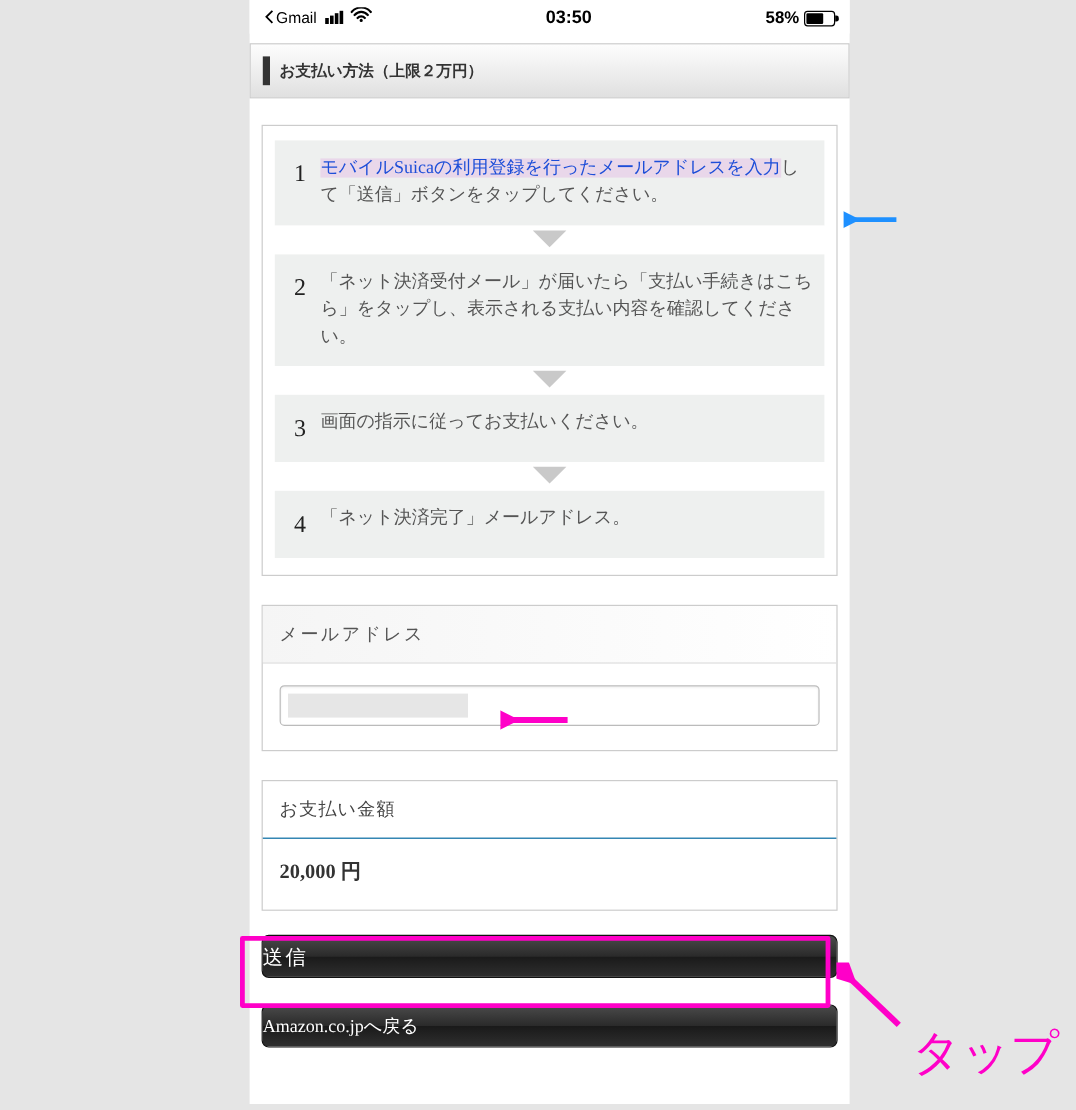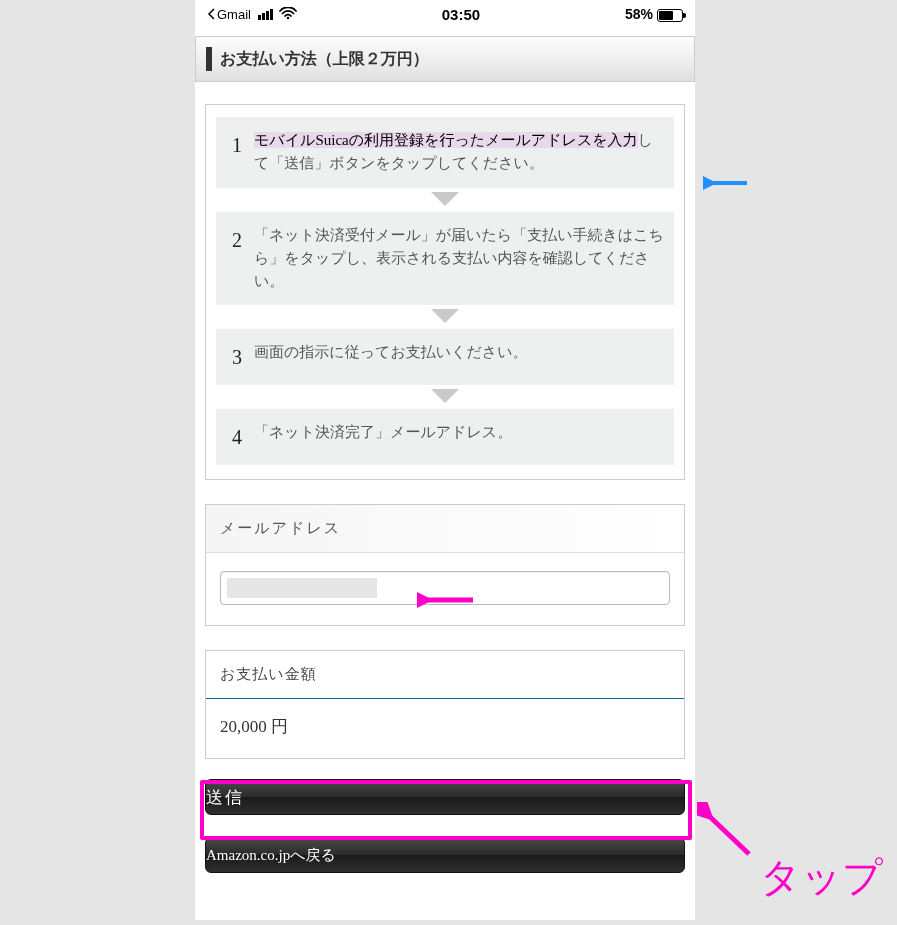--- a/index.html
+++ b/index.html
@@ -4,21 +4,21 @@
 <style>
   * { box-sizing: border-box; margin: 0; padding: 0; }
   html, body { width: 897px; height: 925px; }
   body {
     background: #e5e5e5;
     font-family: -apple-system, "Hiragino Kaku Gothic ProN", "Hiragino Sans", Meiryo, sans-serif;
     position: relative;
   }
   .phone {
     position: absolute;
-    left: 195px;
+    left: 208px;
     top: 0;
     width: 500px;
     height: 920px;
     background: #fff;
   }
   
   .status-bar {
     height: 28px;
     width: 100%;
     background: #fff;
@@ -58,21 +58,21 @@
   .page {
     display:flex; flex-direction:column;
   }
   .section-title-bar {
     margin-top: 8px;
     height: 46px;
     background: linear-gradient(#fdfdfd, #e0e0e0);
     border: 1px solid #ccc;
     display:flex; align-items:center;
     padding-left: 10px;
-    font-size: 16px;
+    font-size: 13px;
     color:#333;
     font-weight:600;
     font-family:Liberation Serif, serif;
   }
   .section-title-bar .bar {
     width:6px; height:24px; background:#333; margin-right:8px;
   }
   .steps-card {
     margin: 22px 10px 0 10px;
     border:1px solid #ccc;
@@ -96,21 +96,21 @@
   }
   .step .txt {
     font-family: "Hiragino Mincho ProN", "Yu Mincho", serif;
     font-size:15px;
     color:#555;
     line-height:1.55;
     padding-left:6px;
   }
   .step .txt .hl {
     background:#e9d7ea;
-    color:#000000;
+    color:#1d4ed8;
   }
   .step-arrow {
     display:flex; justify-content:center; padding:4px 0 6px 0; background:#fff;
   }
   .chev {
     width:0;height:0;border-left:14px solid transparent;border-right:14px solid transparent;border-top:14px solid #c9c9c9;
   }
   .form-card {
     margin: 24px 10px 0 10px;
     border:1px solid #ccc;
@@ -150,20 +150,21 @@
     color:#444;
     letter-spacing:1px;
     border-bottom:1px solid #0369a1;
     font-family: "Hiragino Mincho ProN","Yu Mincho",serif;
   }
   .amount-body {
     padding:16px 14px 20px 14px;
     font-family: Georgia, "Times New Roman", serif;
     font-size:17px;
     color:#333;
+    font-weight:bold;
   }
   .btn-wrap { margin: 20px 10px 0 10px; }
   .btn {
     width:100%;
     height:36px;
     border-radius:6px;
     background: linear-gradient(#4a4a4a, #2a2a2a 50%, #1a1a1a 51%, #2f2f2f);
     color:#fff;
     font-size:17px;
     display:flex; align-items:center; 

